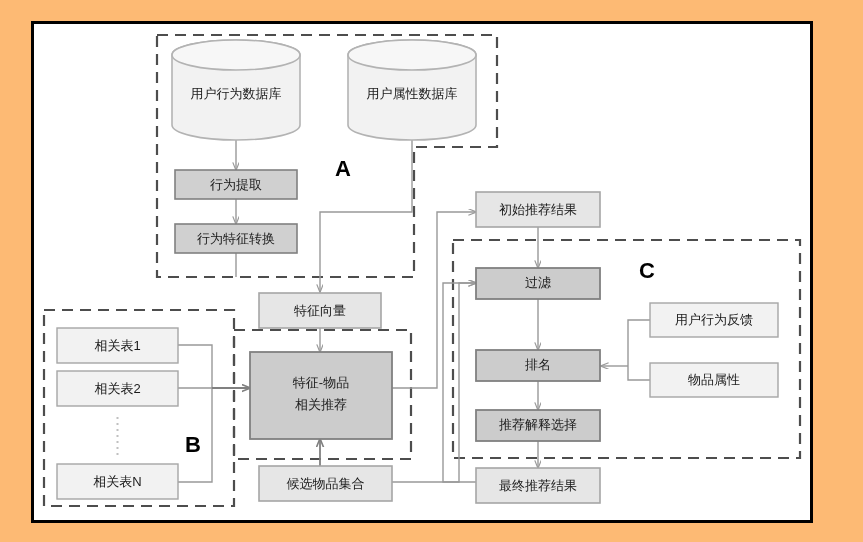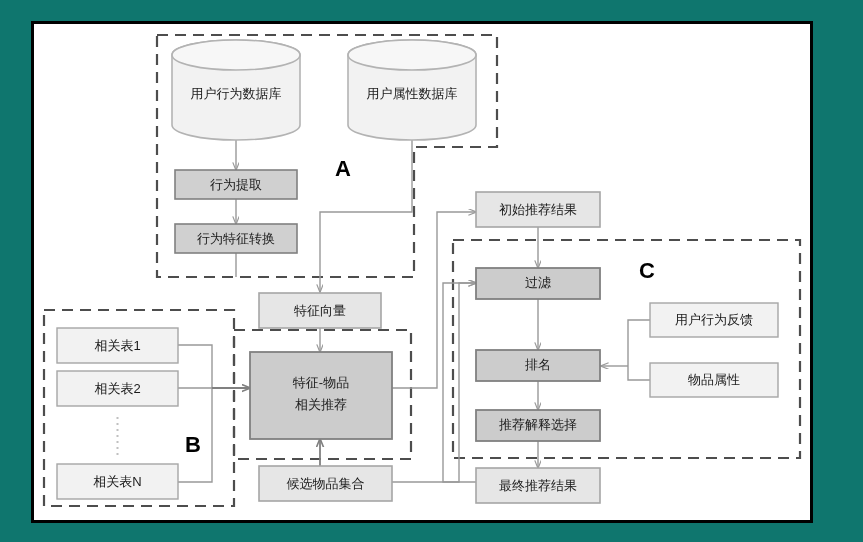--- a/index.html
+++ b/index.html
@@ -1,18 +1,18 @@
 <!DOCTYPE html>
 <html><head>
 <meta charset="utf-8">
 <style>
   html,body{margin:0;padding:0;background:#ffffff;}
   body{width:863px;height:542px;overflow:hidden;
        font-family:"Liberation Sans","DejaVu Sans",sans-serif;}
-  #stage{position:relative;width:863px;height:542px;background:#0f766e;}
+  #stage{position:relative;width:863px;height:542px;background:#fdba74;}
   svg{display:block;}
   .nodeLabel{font-size:13px;fill:#1a1a1a;font-family:"Liberation Sans","DejaVu Sans",sans-serif;}
   .groupLabel{font-size:22px;font-weight:bold;fill:#000000;font-family:"Liberation Sans","DejaVu Sans",sans-serif;}
 </style>
 </head>
 <body>
 
 <div id="stage">
   <svg width="863" height="542" viewBox="0 0 863 542">
 

